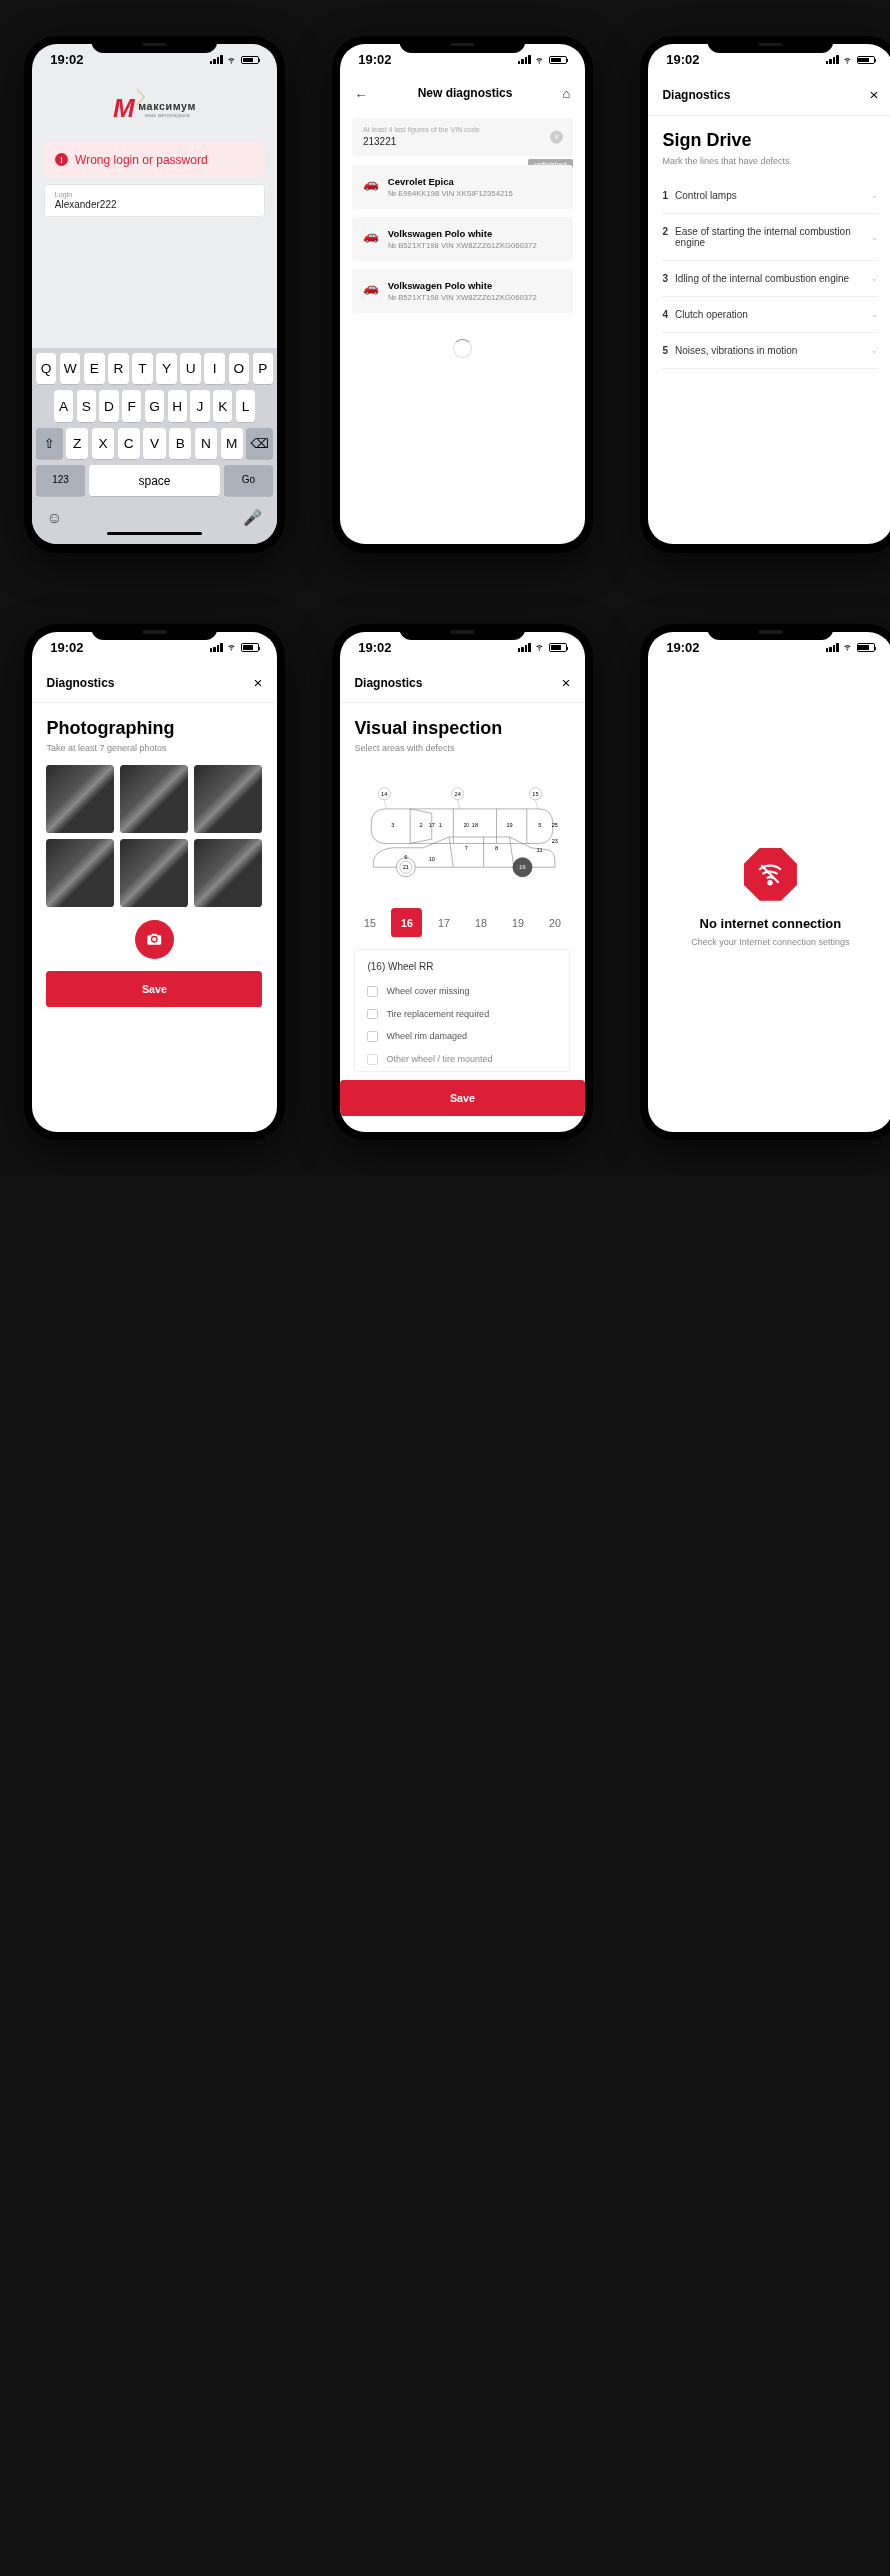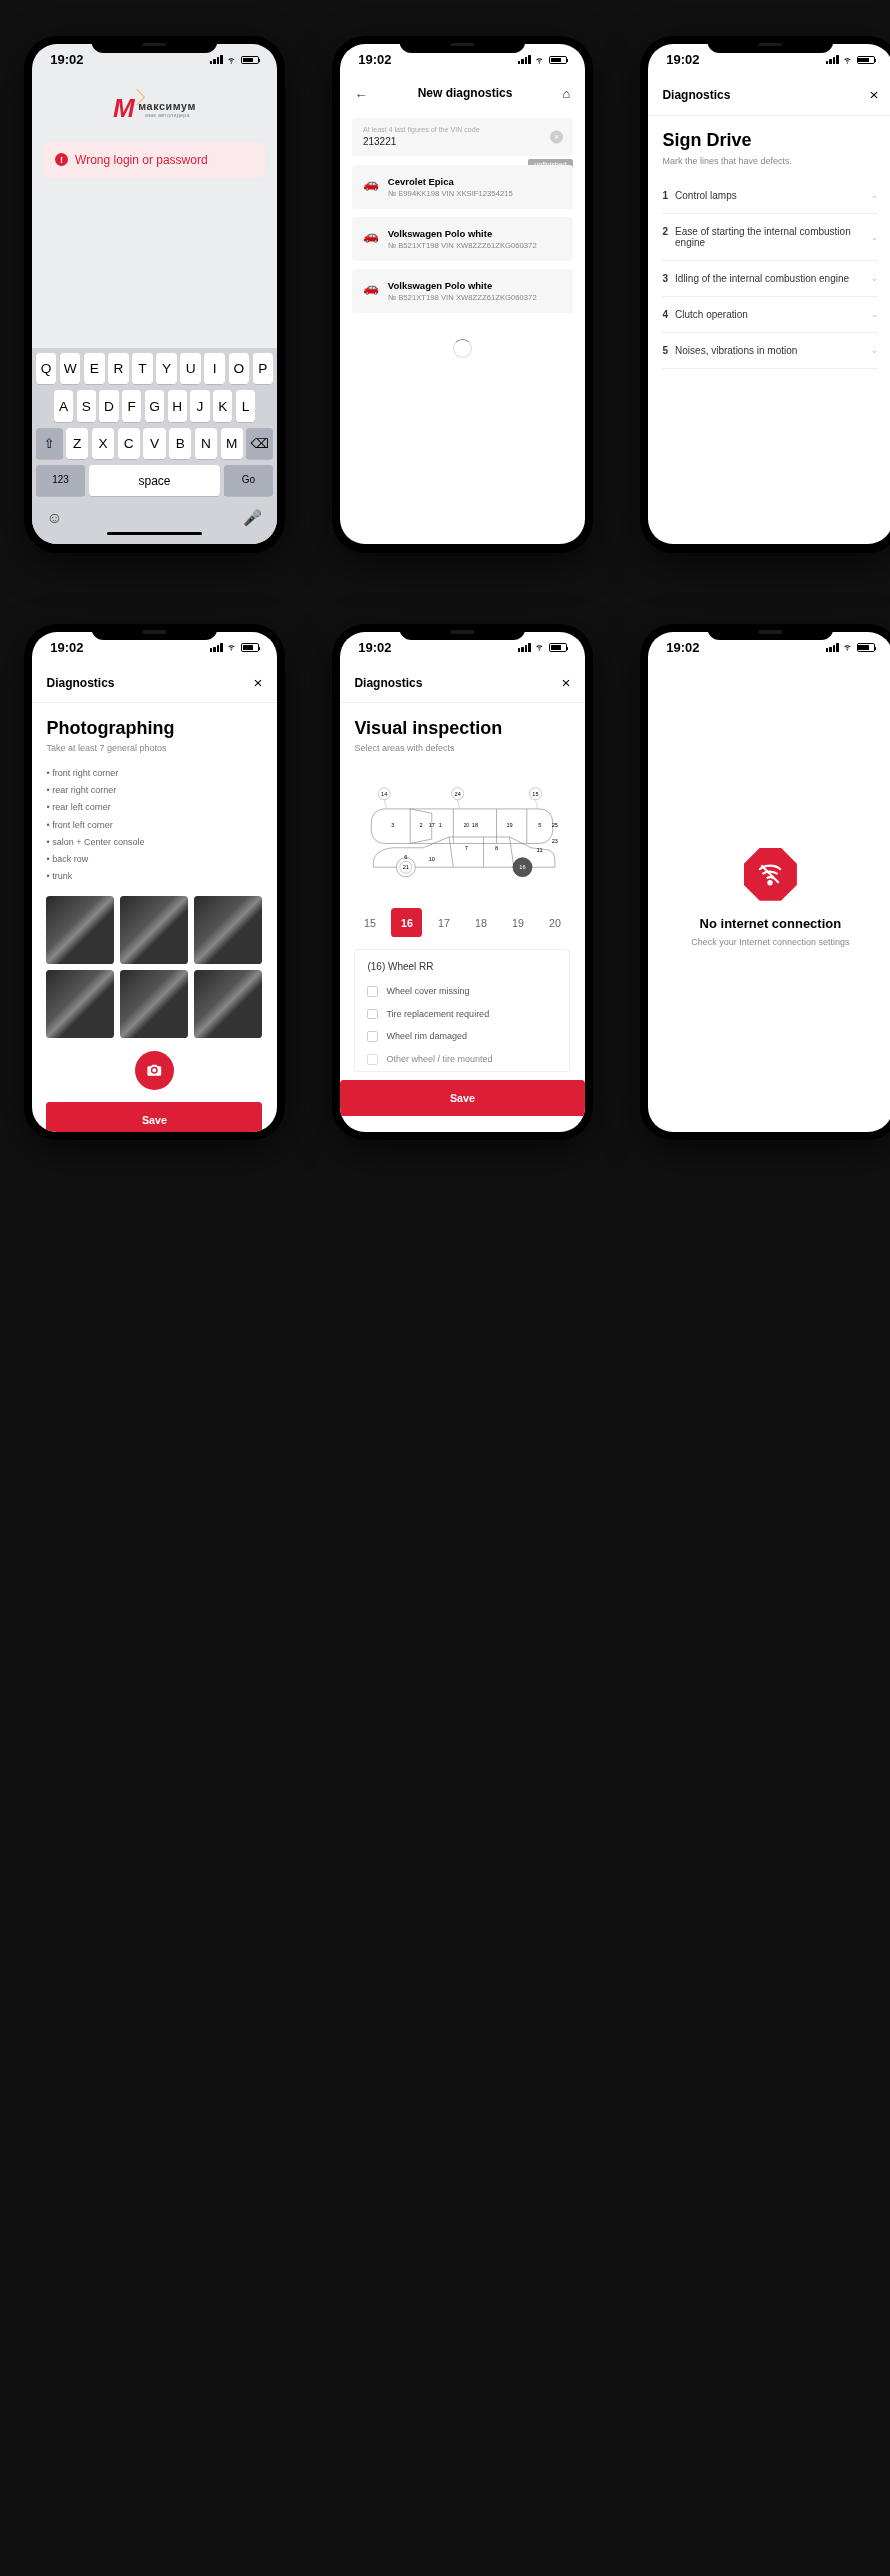--- a/index.html
+++ b/index.html
@@ -140,20 +140,24 @@
                 <div class="logo-txt">максимум</div>
                 <div class="logo-sub">знак автолидера</div>
               </div>
             </div>
           </div>
         </div>
         <div class="alert">
           <div class="alert-ico">!</div>
           <div class="alert-txt">Wrong login or password</div>
         </div>
+        <div class="field">
+          <div class="field-lbl">Login</div>
+          <div class="field-val">Alexander222</div>
+        </div>
       </div>
       <div>
         <div class="keyboard">
           <div class="krow">
             <div class="key">Q</div>
             <div class="key">W</div>
             <div class="key">E</div>
             <div class="key">R</div>
             <div class="key">T</div>
             <div class="key">Y</div>
@@ -349,29 +353,20 @@
           </div>
     </div>
     <div class="content">
       <div class="title-bar">
         <h2>Diagnostics</h2>
         <span class="close-x">×</span>
       </div>
       <div class="scroll">
         <div class="big-h">Photographing</div>
         <div class="sub">Take at least 7 general photos</div>
-        <div class="bullets">
-          <div>front right corner</div>
-          <div>rear right corner</div>
-          <div>rear left corner</div>
-          <div>front left corner</div>
-          <div>salon + Center console</div>
-          <div>back row</div>
-          <div>trunk</div>
-        </div>
         <div class="photo-grid">
           <div class="photo"></div>
           <div class="photo"></div>
           <div class="photo"></div>
           <div class="photo"></div>
           <div class="photo"></div>
           <div class="photo"></div>
         </div>
         <div class="cam-btn">
           <svg width="16.6" height="16.6" viewBox="0 0 24 24" fill="#fff">

